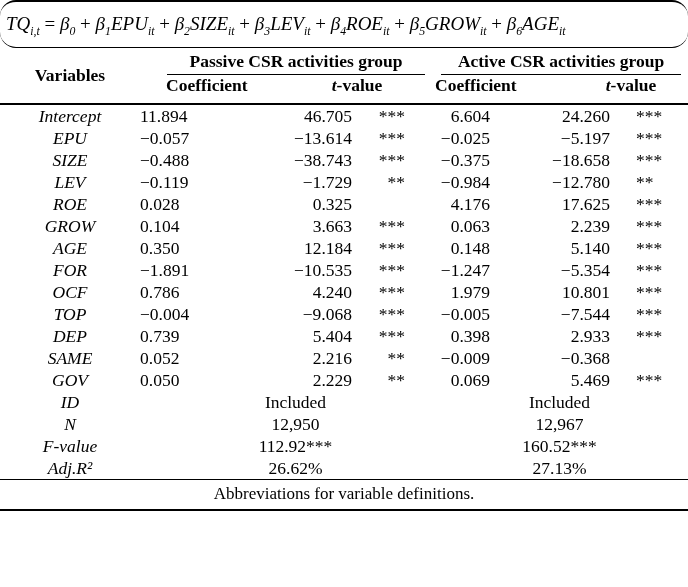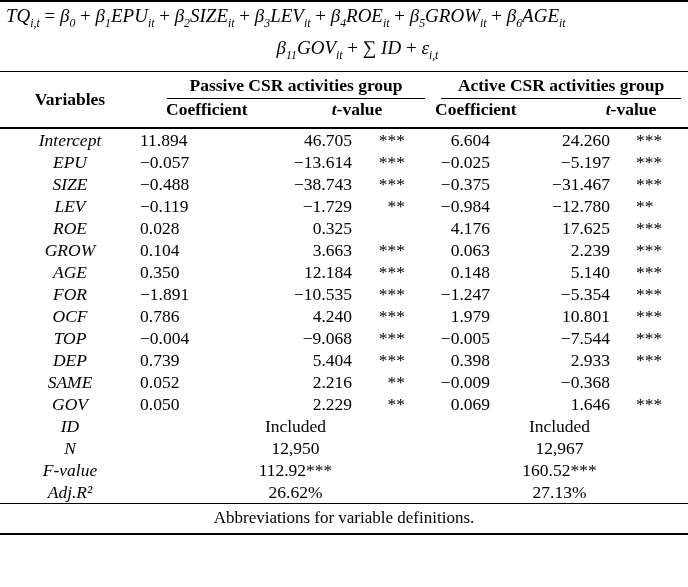--- a/index.html
+++ b/index.html
@@ -6,22 +6,22 @@
   html,body { background:#ffffff; }
   .page {
     width:688px; height:587px; background:#fff; color:#000;
     font-family:"Liberation Serif","DejaVu Serif",serif;
     overflow:hidden; position:relative;
   }
   
   .formula {
     border-top:2.5px solid #000;
     border-bottom:1.5px solid #000;
-    padding:2px 4px 3px 6px;
-    font-size:19px; line-height:24px; font-style:normal;
+    padding:10px 4px 3px 6px;
+    font-size:19px; line-height:24px; font-style:normal;border-radius:16px;
   }
   .f-line { white-space:nowrap; }
   .f-line i { font-style:italic; }
   .f-line sub { font-size:0.62em; font-style:italic; }
   .f-l2 { text-align:center; padding-left:100px; }
   .f-l3 { text-align:center; padding-left:25px; }
   
   table { width:688px; border-collapse:collapse; table-layout:fixed; }
   th, td { font-size:17.5px; white-space:nowrap; overflow:visible; }
   thead th { font-weight:bold; vertical-align:bottom; }
@@ -53,21 +53,20 @@
     font-size:17px; line-height:22.5px; text-align:center;
   }
 </style>
 </head>
 <body>
 
 <div class="page">
 
   <div class="formula">
     <div class="f-line f-l1"><i>TQ</i><sub>i,t</sub> = <i>β</i><sub>0</sub> + <i>β</i><sub>1</sub><i>EPU</i><sub>it</sub> + <i>β</i><sub>2</sub><i>SIZE</i><sub>it</sub> + <i>β</i><sub>3</sub><i>LEV</i><sub>it</sub> + <i>β</i><sub>4</sub><i>ROE</i><sub>it</sub> + <i>β</i><sub>5</sub><i>GROW</i><sub>it</sub> + <i>β</i><sub>6</sub><i>AGE</i><sub>it</sub></div>
-    <div class="f-line f-l3"><i>β</i><sub>11</sub><i>GOV</i><sub>it</sub> + ∑ <i>ID</i> + <i>ε</i><sub>i,t</sub></div>
   </div>
 
   <table>
     <colgroup>
       <col style="width:140px">
         <col style="width:95px">
         <col style="width:117px">
         <col style="width:57px">
       <col style="width:95px">
         <col style="width:110px">
@@ -108,21 +107,21 @@
           <td class="c-coef-a">−0.025</td>
           <td class="c-tval-a">−5.197</td>
           <td class="c-sig-a">***</td>
         </tr>
         <tr>
           <td class="c-var"><i>SIZE</i></td>
           <td class="c-coef-p">−0.488</td>
           <td class="c-tval-p">−38.743</td>
           <td class="c-sig-p">***</td>
           <td class="c-coef-a">−0.375</td>
-          <td class="c-tval-a">−31.467</td>
+          <td class="c-tval-a">−18.658</td>
           <td class="c-sig-a">***</td>
         </tr>
         <tr>
           <td class="c-var"><i>LEV</i></td>
           <td class="c-coef-p">−0.119</td>
           <td class="c-tval-p">−1.729</td>
           <td class="c-sig-p">**</td>
           <td class="c-coef-a">−0.984</td>
           <td class="c-tval-a">−12.780</td>
           <td class="c-sig-a">**</td>
@@ -198,21 +197,21 @@
           <td class="c-coef-a">−0.009</td>
           <td class="c-tval-a">−0.368</td>
           <td class="c-sig-a"></td>
         </tr>
         <tr>
           <td class="c-var"><i>GOV</i></td>
           <td class="c-coef-p">0.050</td>
           <td class="c-tval-p">2.229</td>
           <td class="c-sig-p">**</td>
           <td class="c-coef-a">0.069</td>
-          <td class="c-tval-a">1.646</td>
+          <td class="c-tval-a">5.469</td>
           <td class="c-sig-a">***</td>
         </tr>
         <tr>
           <td class="c-var"><i>ID</i></td>
           <td colspan="3" class="c-span-p">Included</td>
           <td colspan="3" class="c-span-a">Included</td>
         </tr>
         <tr>
           <td class="c-var"><i>N</i></td>
           <td colspan="3" class="c-span-p">12,950</td>

